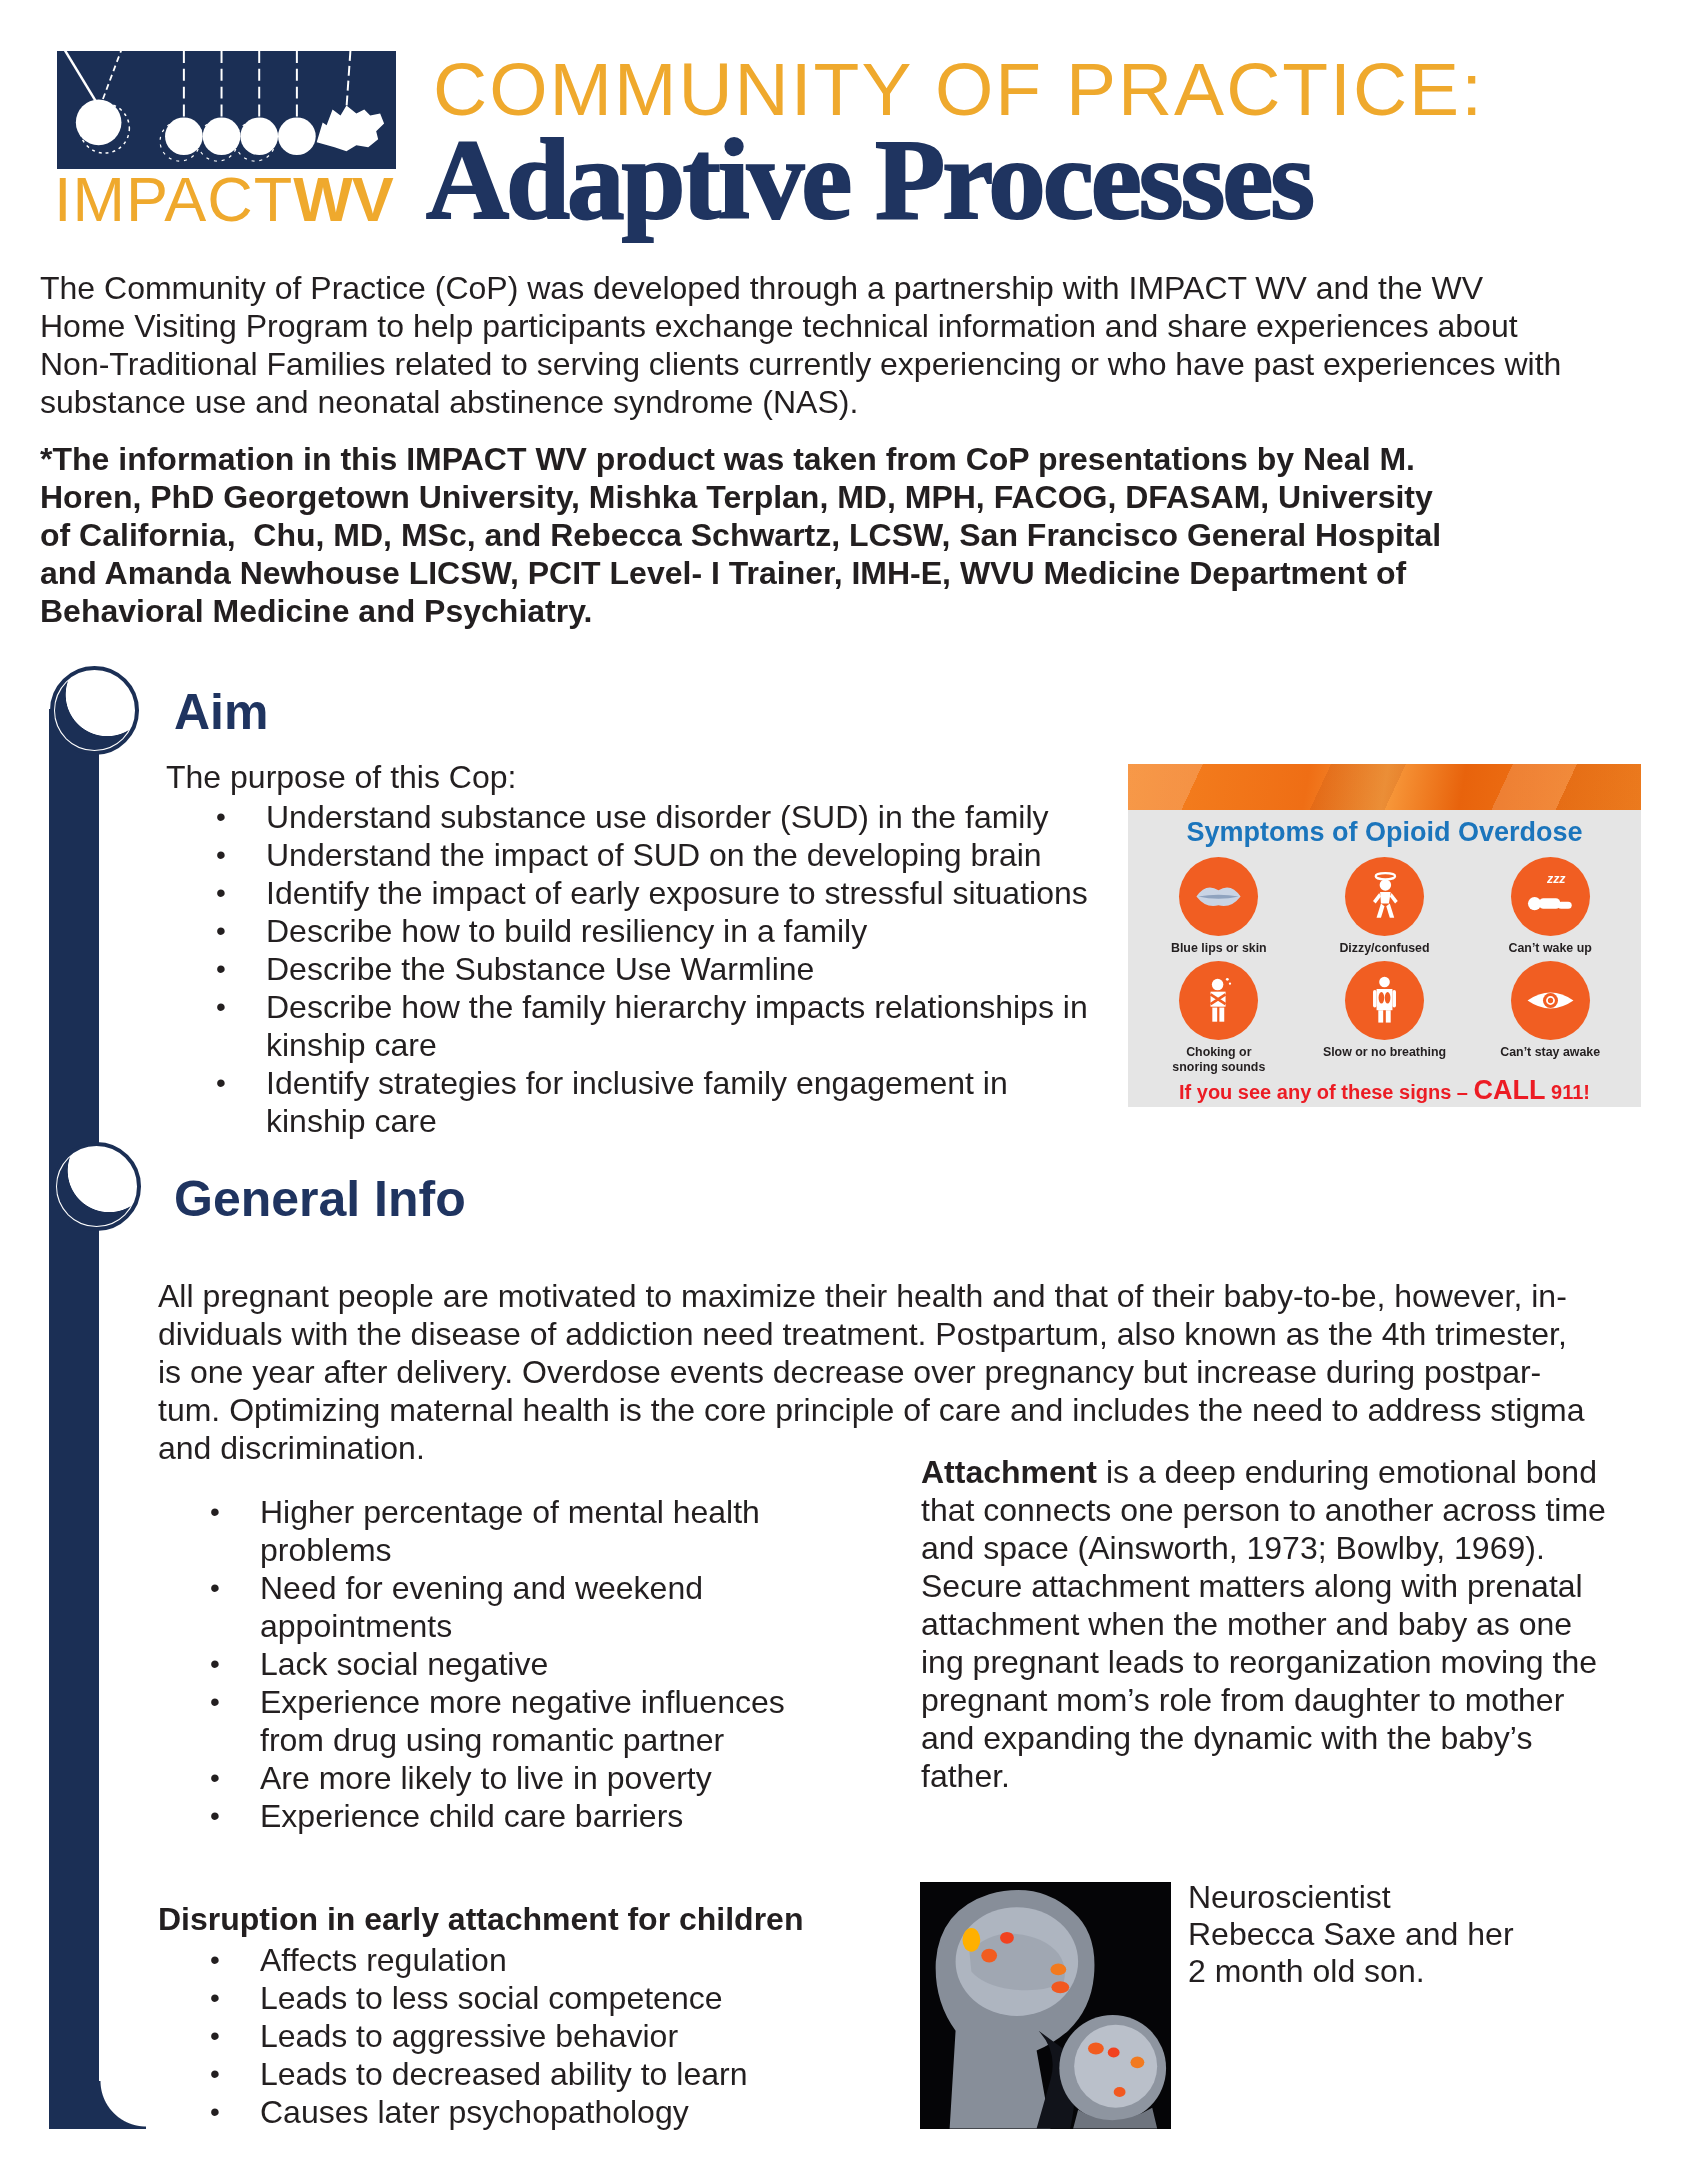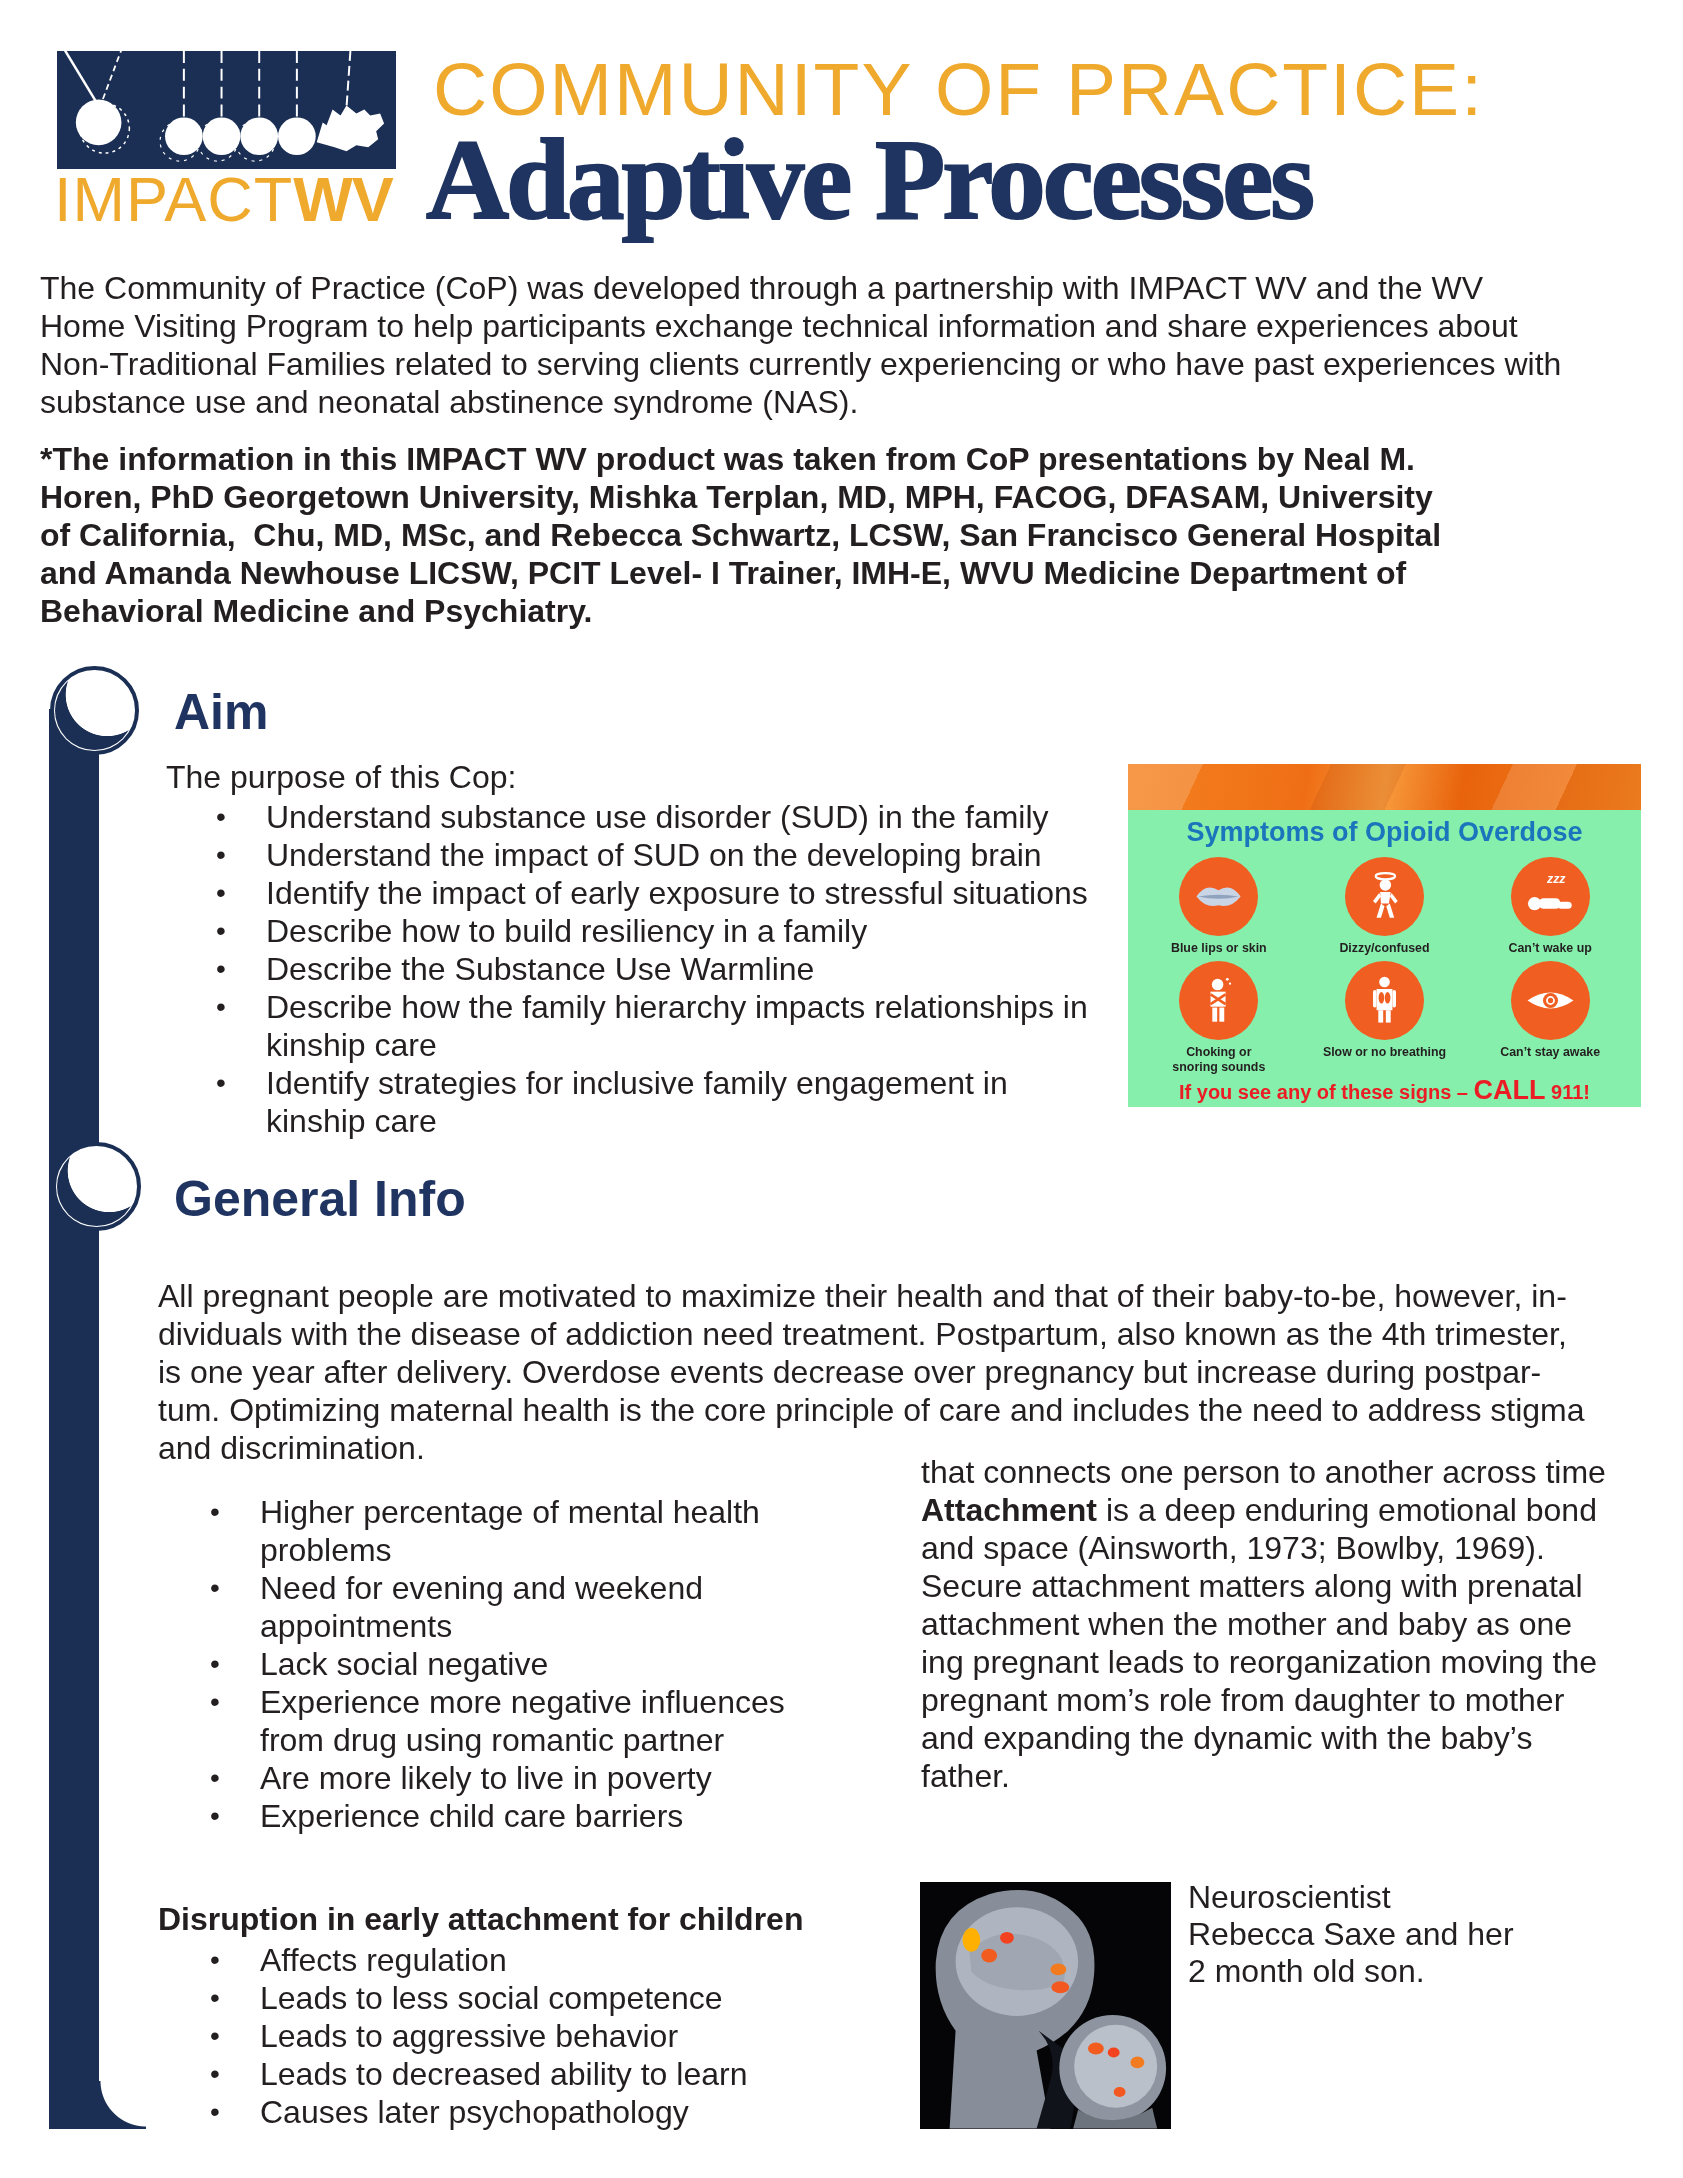--- a/index.html
+++ b/index.html
@@ -45,21 +45,21 @@
   .dot{flex:0 0 50px;font-size:28px;line-height:38px;}
   .btext .line{line-height:38px;}
 
   .col-head{font-size:32px;line-height:38px;font-weight:bold;}
   .women-head{left:158px;top:1449px;}
   .disr-head{left:158px;top:1900px;}
   .attach{left:921px;top:1453px;font-size:32px;line-height:38px;}
   .attach b{font-weight:bold;}
 
   
-  .ig-card{left:1128px;top:764px;width:513px;height:343px;background:#86efac;}
+  .ig-card{left:1128px;top:764px;width:513px;height:343px;background:#e5e5e5;}
   .ig-banner{position:absolute;left:0;top:0;width:100%;height:46px;
     background:
       linear-gradient(115deg,rgba(255,255,255,.18) 0 14%,rgba(255,255,255,0) 14% 38%,
                       rgba(120,30,0,.10) 38% 52%,rgba(255,255,255,0) 52% 72%,
                       rgba(255,255,255,.15) 72% 84%,rgba(120,30,0,.08) 84%),
       linear-gradient(100deg,#F58220,#EF6E15 35%,#F89B3D 50%,#E8630C 65%,#F58220 100%);}
   .ig-title{position:absolute;left:0;top:53px;width:100%;text-align:center;
             font-size:27px;font-weight:bold;color:#1B75BC;}
   .ig-row{position:absolute;left:8px;right:8px;display:grid;grid-template-columns:repeat(3,1fr);justify-items:center;}
   .ig-row1{top:93px;} .ig-row2{top:197px;}
@@ -317,22 +317,22 @@
       </div>
     <div class="brow">
         <span class="dot">•</span>
         <div class="btext">
           <div class="line">Experience child care barriers</div>
         </div>
       </div>
   </div>
 
   <div class="abs attach">
+    <div class="line"><b>Attachment</b><span> is a deep enduring emotional bond</span></div>
     <div class="line">that connects one person to another across time</div>
-    <div class="line"><b>Attachment</b><span> is a deep enduring emotional bond</span></div>
     <div class="line">and space (Ainsworth, 1973; Bowlby, 1969).</div>
     <div class="line">Secure attachment matters along with prenatal</div>
     <div class="line">attachment when the mother and baby as one</div>
     <div class="line">ing pregnant leads to reorganization moving the</div>
     <div class="line">pregnant mom’s role from daughter to mother</div>
     <div class="line">and expanding the dynamic with the baby’s</div>
     <div class="line">father.</div>
   </div>
 
   <div class="abs col-head disr-head">Disruption in early attachment for children</div>

